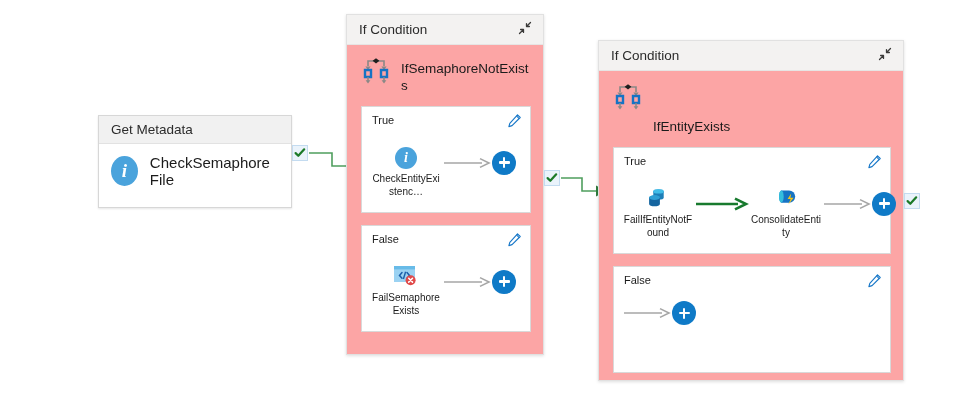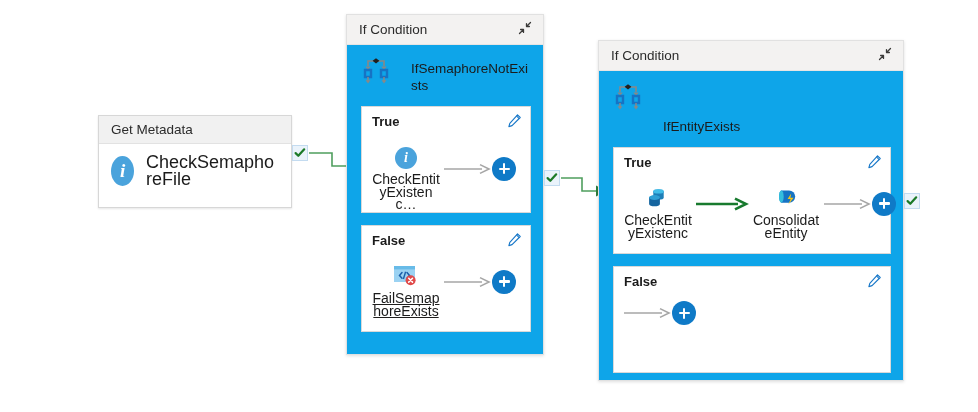--- a/index.html
+++ b/index.html
@@ -30,79 +30,79 @@
     font-size:13.5px;
     color:#2b2b2b;
     box-sizing:border-box;
   }
   .act-card .act-body{
     display:flex;align-items:center;
     padding:10px 12px 12px 12px;
     gap:12px;
   }
   .act-name{
-    font-size:18px;line-height:17px;color:#1b1b1b;
+    font-size:15px;line-height:17px;color:#1b1b1b;
     word-break:break-all;
   }
 
   
   .ifpanel{
     position:absolute;
-    background:#0ea5e9;
+    background:#fca5a5;
     border:1px solid #e1e1e1;
     box-shadow:0 1px 3px rgba(0,0,0,.13);
     box-sizing:border-box;
   }
   .ifpanel .if-head{
     height:30px;
     background:#f3f2f1;
     border-bottom:1px solid #e6e5e4;
     display:flex;align-items:center;justify-content:space-between;
     padding:0 10px 0 12px;
     font-size:13.5px;color:#2b2b2b;
     box-sizing:border-box;
   }
   .ifpanel .if-title-row{
-    display:flex;align-items:flex-start;gap:20px;
+    display:flex;align-items:flex-start;gap:10px;
     padding:10px 12px 6px 14px;
   }
   .if-name{
     font-size:13.5px;line-height:17px;color:#1b1b1b;
     max-width:150px;word-break:break-all;padding-top:5px;
   }
   .if-name.wide{max-width:260px;margin-top:32px;}
 
   .branch{
     position:relative;
     margin:6px 12px 12px 14px;
     border:1px solid #d9d9d9;
     background:#fff;
     box-sizing:border-box;
   }
   .branch-label{
     position:absolute;left:10px;top:7px;
-    font-size:13px;font-weight:bold;color:#1b1b1b;
+    font-size:11px;font-weight:normal;color:#1b1b1b;
   }
   .branch-edit{position:absolute;right:8px;top:6px;cursor:pointer;}
   .branch-flow{
     display:flex;align-items:center;
     padding:34px 0 10px 0;
     gap:0;
   }
 
   
   .node{
     width:72px;
     display:flex;flex-direction:column;align-items:center;
     flex:0 0 auto;
   }
   .node .ico{height:28px;display:flex;align-items:flex-end;justify-content:center;}
   .node .cap{
     margin-top:4px;
-    font-size:14px;line-height:12.5px;
+    font-size:10px;line-height:12.5px;
     text-align:center;color:#1b1b1b;
     word-break:break-all;
   }
 
   
   .arrow{flex:0 0 auto;display:flex;align-items:center;margin-bottom:14px;}
   .plusbtn{
     flex:0 0 auto;
     width:24px;height:24px;border-radius:50%;
     background:#0f7ac7;
@@ -221,21 +221,21 @@
     </div>
 
     <div class="branch" style="height:107px;">
       <span class="branch-label">False</span>
       <span class="branch-edit">
         <svg width="15" height="15" viewBox="0 0 16 16" aria-hidden="true">
           <path d="M11.2 1.9 L14.1 4.8 L5.4 13.5 L2 14.5 L3 11.1 Z" fill="none" stroke="#1777c8" stroke-width="1.2" stroke-linejoin="round"></path>
           <path d="M10.1 3.0 L13.0 5.9" stroke="#1777c8" stroke-width="1.1"></path>
         </svg>
       </span>
-      <div class="branch-flow" style="padding-left:8px;text-decoration:underline;">
+      <div class="branch-flow" style="padding-left:8px;">
         <div class="node">
           <span class="ico">
             <svg width="26" height="24" viewBox="0 0 26 24" aria-hidden="true">
               <rect x="1" y="2" width="21" height="16" fill="#9bd2f2"></rect>
               <rect x="1" y="2" width="21" height="3.4" fill="#68bbe8"></rect>
               <path d="M9 8.5 L6.5 11.4 L9 14.3 M14 8.5 L16.5 11.4 L14 14.3" stroke="#1b5fa8" stroke-width="1.5" fill="none" stroke-linecap="round"></path>
               <path d="M12.6 7.8 L10.4 15" stroke="#1b5fa8" stroke-width="1.4"></path>
               <circle cx="17.6" cy="16.2" r="5" fill="#e04a4a"></circle>
               <path d="M15.7 14.3 L19.5 18.1 M19.5 14.3 L15.7 18.1" stroke="#fff" stroke-width="1.5" stroke-linecap="round"></path>
             </svg>
@@ -311,21 +311,21 @@
           <span class="ico">
             <svg width="26" height="24" viewBox="0 0 26 24" aria-hidden="true">
               <ellipse cx="13.5" cy="5.4" rx="5.2" ry="2.2" fill="#2aa5d8"></ellipse>
               <path d="M8.3 5.4 V11.6 a5.2 2.2 0 0 0 10.4 0 V5.4" fill="#1e7fb8"></path>
               <ellipse cx="13.5" cy="5.4" rx="5.2" ry="2.2" fill="#41bde8"></ellipse>
               <ellipse cx="9.5" cy="11.6" rx="5.4" ry="2.3" fill="#2aa5d8"></ellipse>
               <path d="M4.1 11.6 V18 a5.4 2.3 0 0 0 10.8 0 V11.6" fill="#1565a0"></path>
               <ellipse cx="9.5" cy="11.6" rx="5.4" ry="2.3" fill="#2f9fd4"></ellipse>
             </svg>
           </span>
-          <span class="cap">CheckEntityExistenc</span>
+          <span class="cap">FailIfEntityNotFound</span>
         </div>
         <span class="arrow">
           <svg width="56" height="14" viewBox="0 0 56 14" aria-hidden="true">
             <path d="M2 7 H44" stroke="#187a2e" stroke-width="2.6"></path>
             <path d="M41 1.6 L52 7 L41 12.4" stroke="#187a2e" stroke-width="2.6" fill="none"></path>
           </svg>
         </span>
         <div class="node">
           <span class="ico">
             <svg width="26" height="24" viewBox="0 0 26 24" aria-hidden="true">

